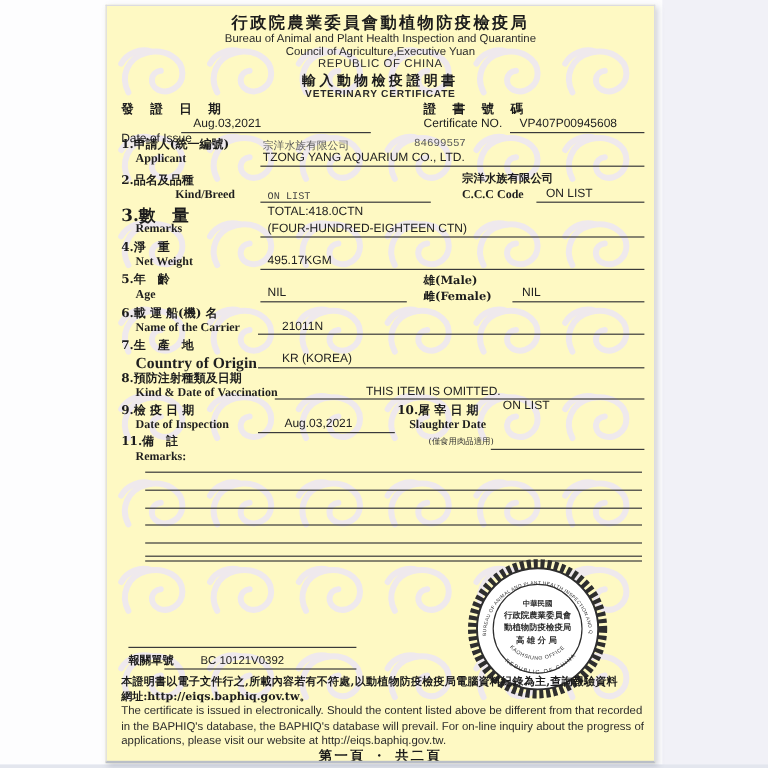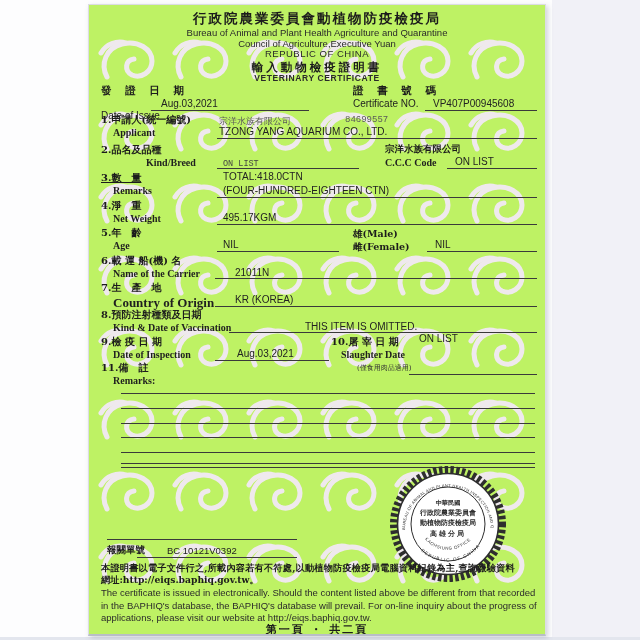--- a/index.html
+++ b/index.html
@@ -5,21 +5,21 @@
   html,body{margin:0;padding:0;}
   body{
     width:640px;height:640px;position:relative;overflow:hidden;
     background:#fdfdfe;
     font-family:"Liberation Sans",sans-serif;
   }
   .side-band{position:absolute;top:0;left:552px;width:88px;height:640px;background:#f1f1f7;}
   .bottom-band{position:absolute;left:0;top:637px;width:640px;height:3px;background:#e3e6ee;}
   .page{
     position:absolute;left:88px;top:4px;width:458px;height:632px;
-    background:#bef264;border:1px solid #dcdce2;border-bottom:2px solid #b9bec7;
+    background:#fef9c3;border:1px solid #dcdce2;border-bottom:2px solid #b9bec7;
     box-shadow:2px 2px 5px rgba(110,115,135,.30);
     overflow:hidden;box-sizing:border-box;
   }
   #wm-layer{position:absolute;left:0;top:0;z-index:0;}
   .abs{position:absolute;white-space:nowrap;z-index:1;}
   .zh{font-family:"DejaVu Serif","Liberation Serif",serif;font-weight:bold;color:#1c1c1c;}
   .enl{font-family:"Liberation Serif",serif;font-weight:bold;color:#1f1f1f;}
   .val{font-family:"Liberation Sans",sans-serif;color:#222;}
   .typed{font-family:"Liberation Mono",monospace;color:#5a5a5a;}
   .ul{position:absolute;height:0;border-bottom:1.4px solid #3a3a3a;z-index:1;}
@@ -86,21 +86,21 @@
       <use href="#wm-motif" xlink:href="#wm-motif" x="378" y="466"></use>
       <use href="#wm-motif" xlink:href="#wm-motif" x="8" y="538"></use>
       <use href="#wm-motif" xlink:href="#wm-motif" x="82" y="538"></use>
       <use href="#wm-motif" xlink:href="#wm-motif" x="156" y="538"></use>
       <use href="#wm-motif" xlink:href="#wm-motif" x="230" y="538"></use>
       <use href="#wm-motif" xlink:href="#wm-motif" x="304" y="538"></use>
       <use href="#wm-motif" xlink:href="#wm-motif" x="378" y="538"></use>
     </svg>
 
   <div class="abs zh center-block" style="top:5px;font-size:13.5px;letter-spacing:2px;">行政院農業委員會動植物防疫檢疫局</div>
-  <div class="abs val center-block" style="top:22px;font-size:9.5px;color:#2a2a2a;">Bureau of Animal and Plant Health Agriculture and Quarantine</div>
+  <div class="abs val center-block" style="top:22px;font-size:9.5px;color:#2a2a2a;">Bureau of Animal and Plant Health Inspection and Quarantine</div>
   <div class="abs val center-block" style="top:32.5px;font-size:9.5px;color:#2a2a2a;">Council of Agriculture,Executive Yuan</div>
   <div class="abs val center-block" style="top:43px;font-size:9.5px;color:#2a2a2a;letter-spacing:.5px;">REPUBLIC OF CHINA</div>
   <div class="abs zh center-block" style="top:55px;font-size:11.5px;letter-spacing:3px;">輸入動物檢疫證明書</div>
   <div class="abs val center-block" style="top:68px;font-size:8.5px;font-weight:bold;letter-spacing:.6px;color:#2a2a2a;">VETERINARY CERTIFICATE</div>
 
   <div class="abs zh" style="left:12px;top:79px;font-size:10.5px;letter-spacing:5px;">發 證 日 期</div>
   <div class="abs zh" style="left:264px;top:79px;font-size:10.5px;letter-spacing:5px;">證 書 號 碼</div>
   <div class="abs val" style="left:12px;top:105px;font-size:10px;">Date of Issue</div>
   <div class="abs val" style="left:72px;top:93px;font-size:10px;">Aug.03,2021</div>
   <div class="ul" style="left:62px;top:104.5px;width:158px;"></div>
@@ -117,21 +117,21 @@
 
   <div class="abs zh" style="left:12px;top:138px;font-size:10px;">2.品名及品種</div>
   <div class="abs zh" style="left:296px;top:138px;font-size:9.5px;">宗洋水族有限公司</div>
   <div class="abs enl" style="left:24px;top:152px;font-size:10px;margin-left:33px;">Kind/Breed</div>
   <div class="abs typed" style="left:134px;top:154px;font-size:8.5px;color:#444;">ON LIST</div>
   <div class="abs enl" style="left:296px;top:152px;font-size:10px;">C.C.C Code</div>
   <div class="abs val" style="left:366px;top:151px;font-size:10px;">ON LIST</div>
   <div class="ul" style="left:128px;top:162.5px;width:142px;"></div>
   <div class="ul" style="left:358px;top:162.5px;width:90px;"></div>
 
-  <div class="abs zh" style="left:12px;top:166px;font-size:10px;text-decoration:underline;">3.數　量</div>
+  <div class="abs zh" style="left:12px;top:166px;font-size:14px;">3.數　量</div>
   <div class="abs val" style="left:134px;top:166px;font-size:10px;">TOTAL:418.0CTN</div>
   <div class="abs enl" style="left:24px;top:180px;font-size:10px;">Remarks</div>
   <div class="abs val" style="left:134px;top:180px;font-size:10px;">(FOUR-HUNDRED-EIGHTEEN CTN)</div>
   <div class="ul" style="left:128px;top:191.5px;width:320px;"></div>
 
   <div class="abs zh" style="left:12px;top:194px;font-size:10px;">4.淨　重</div>
   <div class="abs enl" style="left:24px;top:208px;font-size:10px;">Net Weight</div>
   <div class="abs val" style="left:134px;top:207px;font-size:10px;">495.17KGM</div>
   <div class="ul" style="left:128px;top:218.5px;width:320px;"></div>
 

